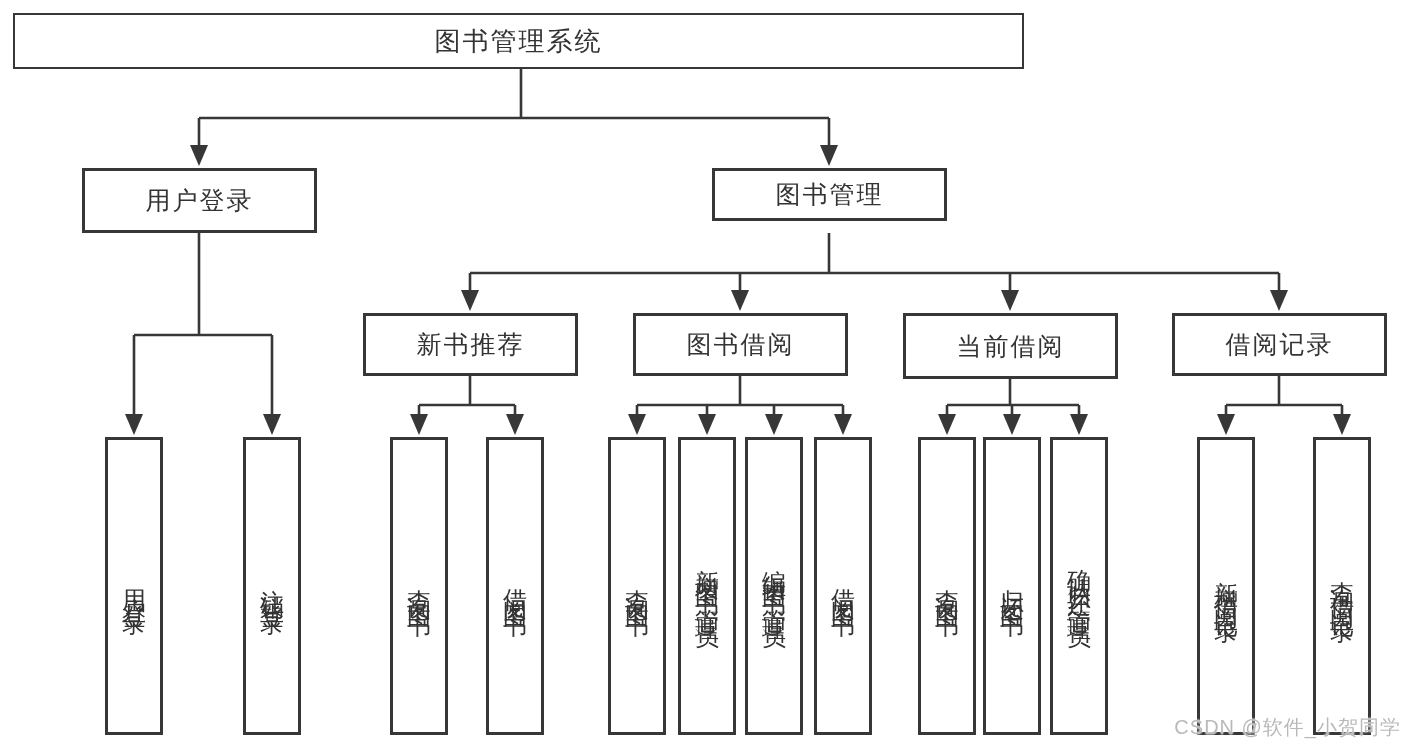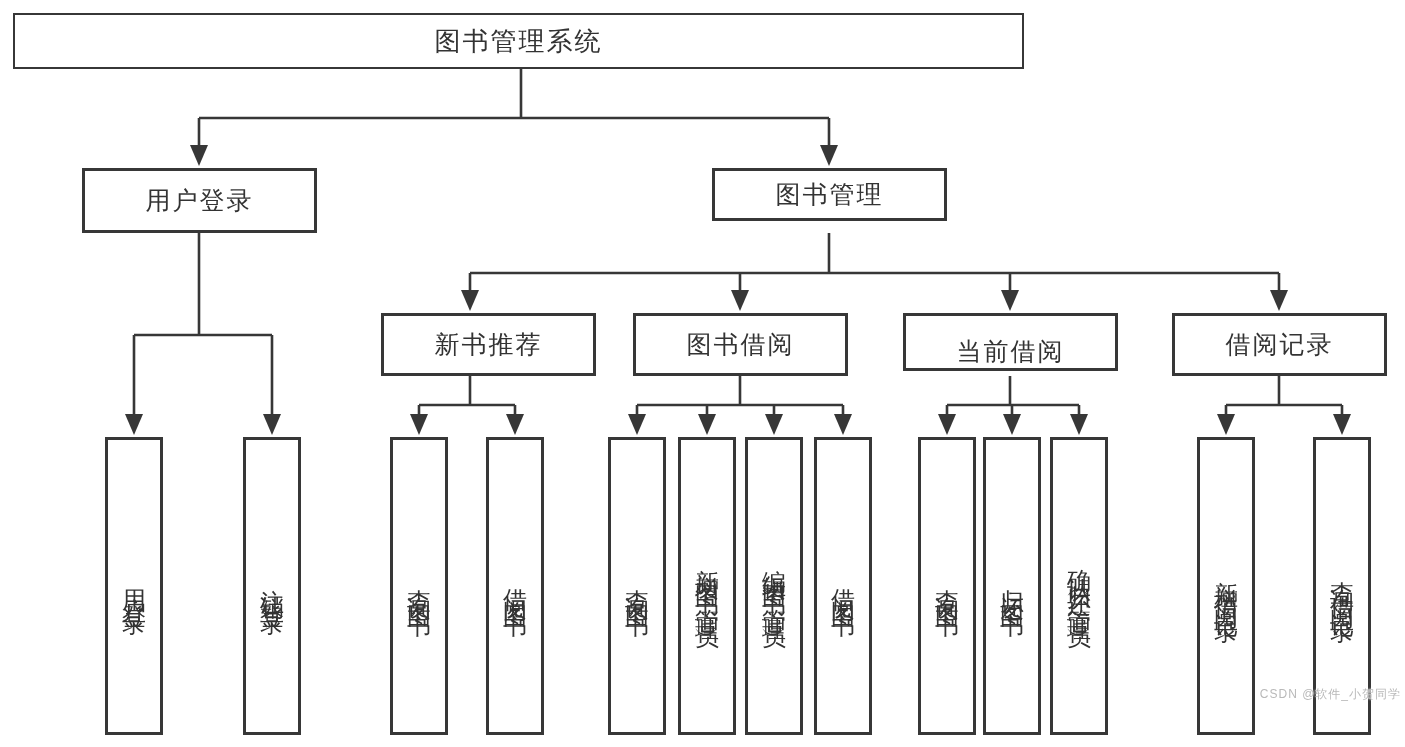--- a/index.html
+++ b/index.html
@@ -49,22 +49,22 @@
   .node-leaf .vtext {
     writing-mode: vertical-rl;
     text-orientation: mixed;
     letter-spacing: 8px;
     line-height: 1;
     white-space: nowrap;
   }
   .watermark {
     position: absolute;
     right: 4px;
-    top: 686px;
-    font-size: 12px;
+    top: 714px;
+    font-size: 20px;
     letter-spacing: 1px;
     color: #b9b9b9;
     text-shadow: 0 0 2px #ffffff, 0 0 2px #ffffff;
     white-space: nowrap;
     z-index: 5;
   }
 </style>
 </head>
 <body>
 
@@ -117,27 +117,27 @@
     <span>图书管理系统</span>
   </div>
 
   <div class="node node-h" style="left:82px; top:168px; width:235px; height:65px;">
     <span>用户登录</span>
   </div>
   <div class="node node-h" style="left:712px; top:168px; width:235px; height:53px;">
     <span>图书管理</span>
   </div>
 
-  <div class="node node-h" style="left:381px; top:313px; width:215px; height:63px;text-align:right;">
+  <div class="node node-h" style="left:363px; top:313px; width:215px; height:63px;text-align:right;">
     <span>新书推荐</span>
   </div>
   <div class="node node-h" style="left:633px; top:313px; width:215px; height:63px;font-family:Liberation Mono, monospace;">
     <span>图书借阅</span>
   </div>
-  <div class="node node-h" style="left:903px; top:313px; width:215px; height:58px;align-items:flex-end;">
+  <div class="node node-h" style="left:903px; top:313px; width:215px; height:66px;">
     <span>当前借阅</span>
   </div>
   <div class="node node-h" style="left:1172px; top:313px; width:215px; height:63px;">
     <span>借阅记录</span>
   </div>
 
   <div class="node node-leaf" style="left:105px; top:437px; width:58px; height:298px;">
     <span class="vtext">用户登录</span>
   </div>
   <div class="node node-leaf" style="left:243px; top:437px; width:58px; height:298px;">

